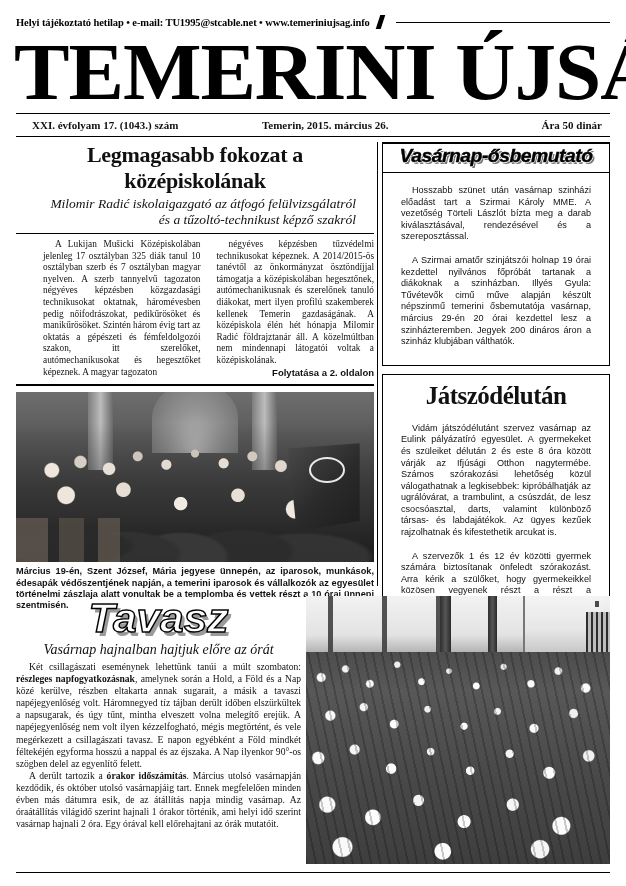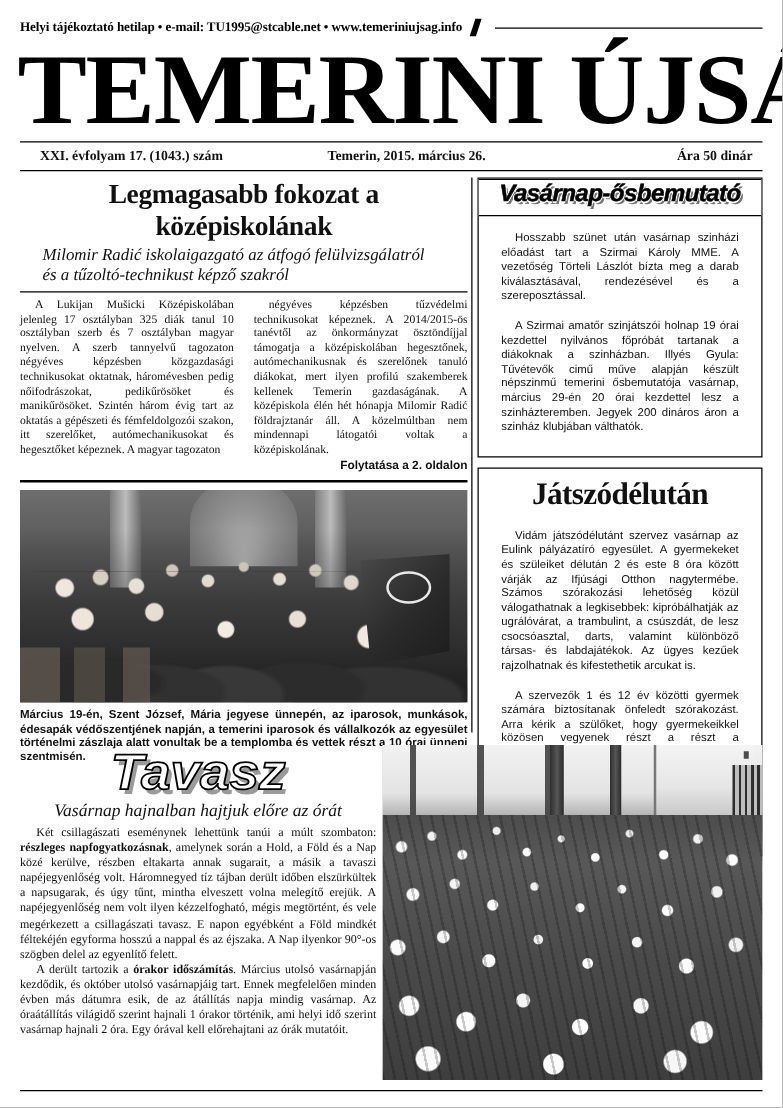--- a/index.html
+++ b/index.html
@@ -119,21 +119,21 @@
 
   
   .lead-head {
     text-align: center;
     font-weight: bold;
     font-size: 22px;
     line-height: 26px;
     letter-spacing: -0.3px;
   }
   .lead-deck {
-    text-align: left;
+    text-align: right;
     font-style: italic;
     font-size: 13.5px;
     line-height: 16px;
     margin-top: 2px;
     padding: 0 18px;
   }
   .lead-rule {
     border: 0;
     border-top: 1px solid #000;
     margin: 5px 0 5px 0;
@@ -141,20 +141,21 @@
 
   .two-col {
     column-count: 2;
     column-gap: 16px;
     column-rule: none;
     font-size: 9.3px;
     line-height: 11.6px;
     text-align: justify;
     text-justify: inter-word;
     hyphens: auto;
+    margin-left: 27px;
   }
   .two-col p {
     margin: 0;
     text-indent: 12px;
   }
   .cont-note {
     text-align: right;
     font-family: "Liberation Sans", sans-serif;
     font-weight: bold;
     font-size: 9.5px;

